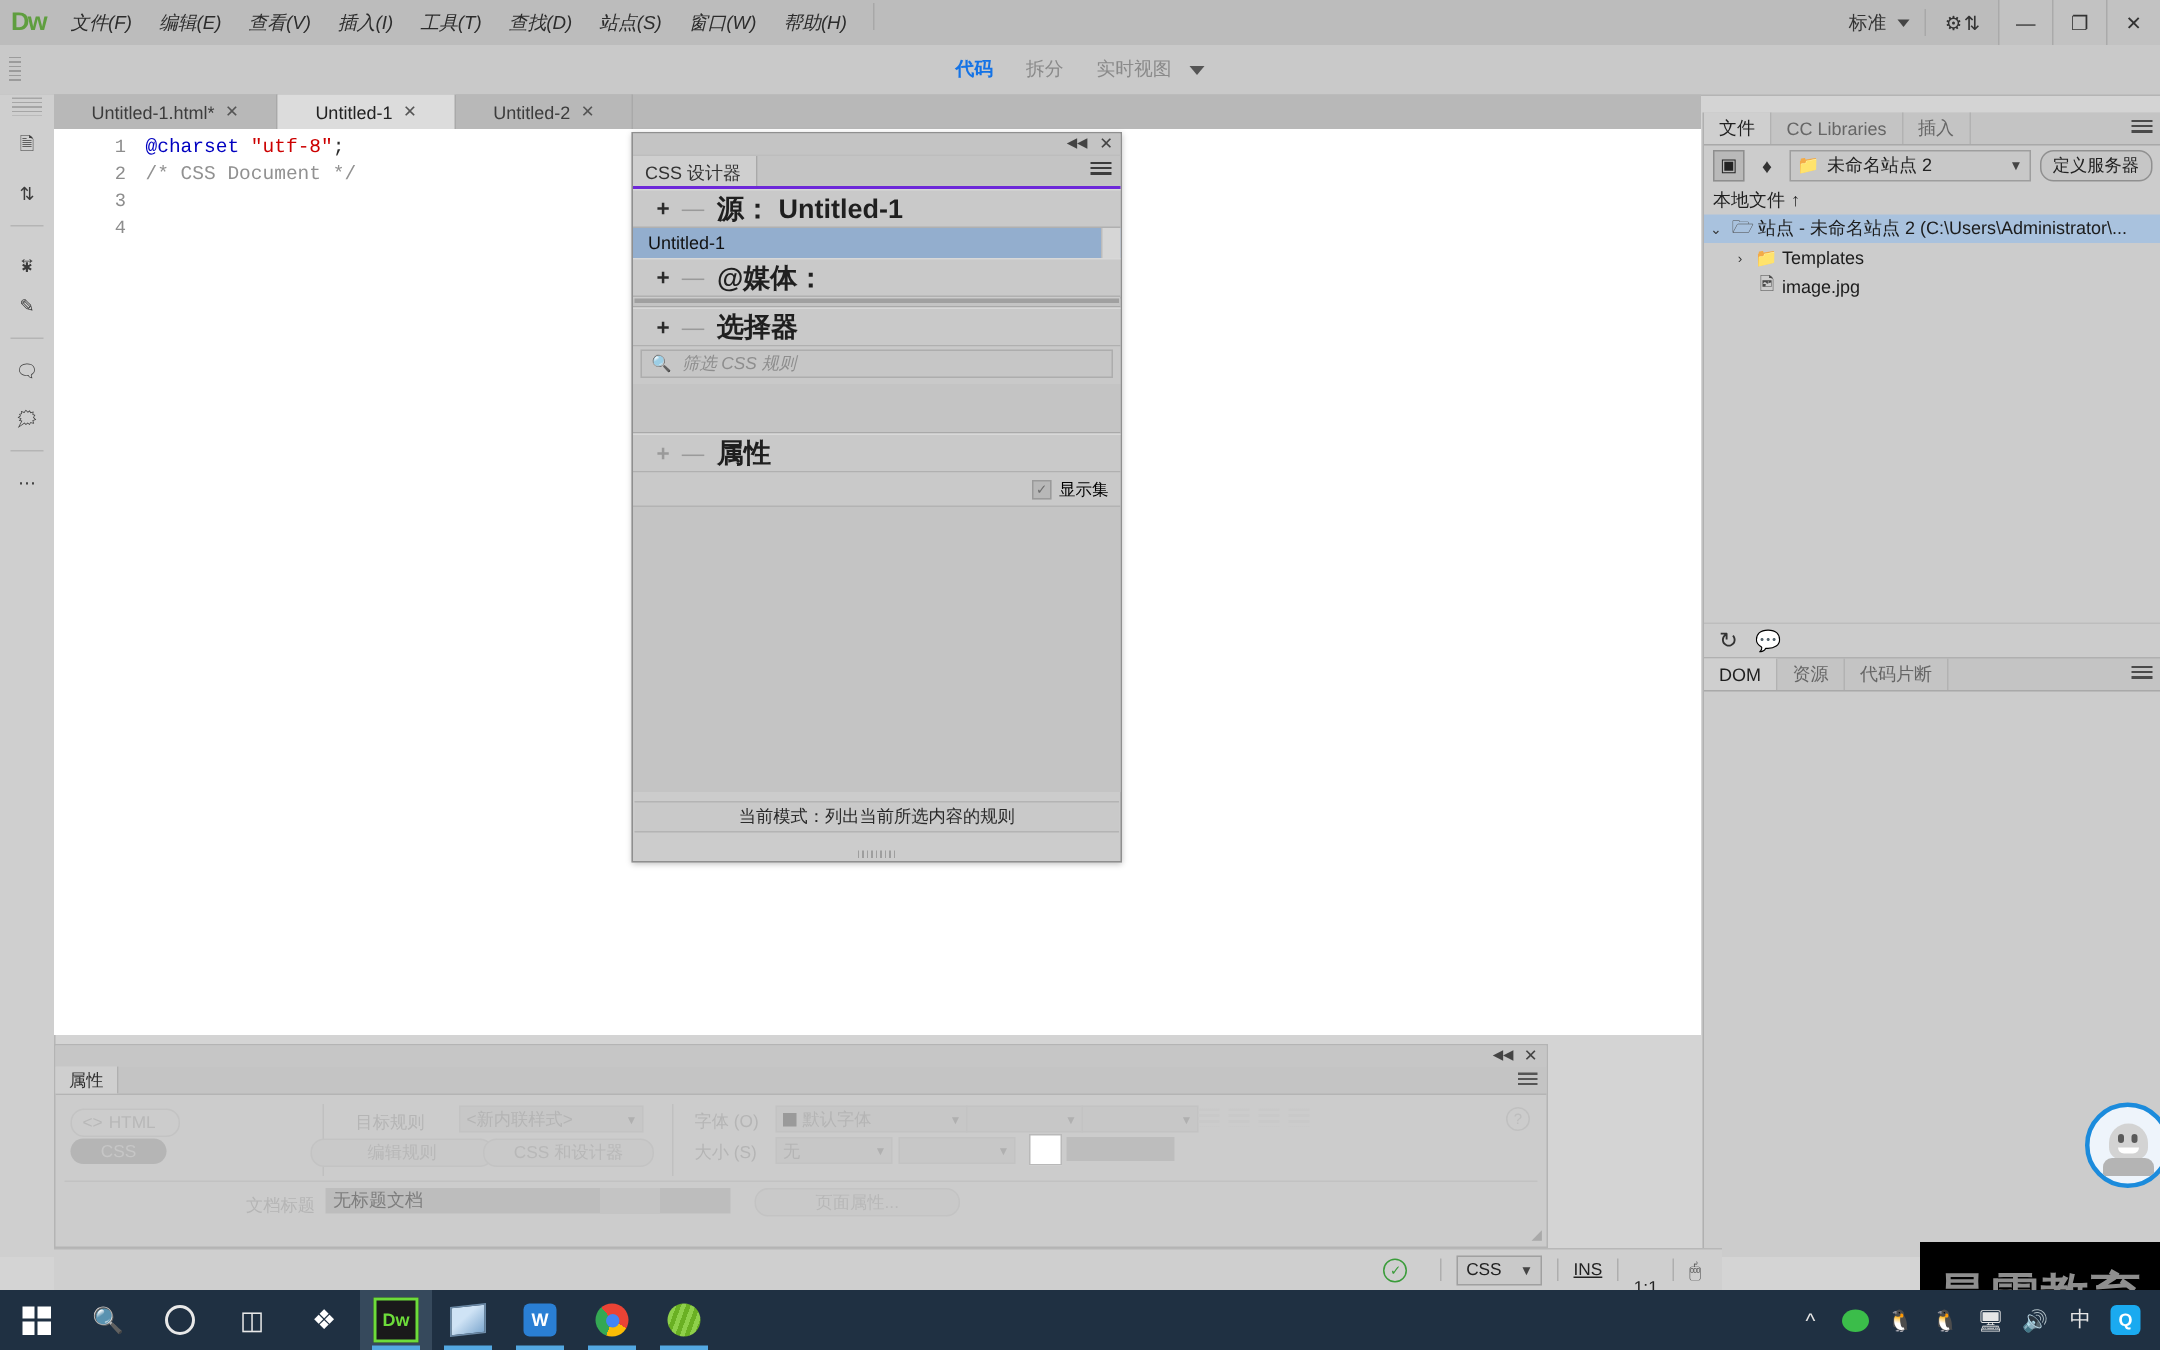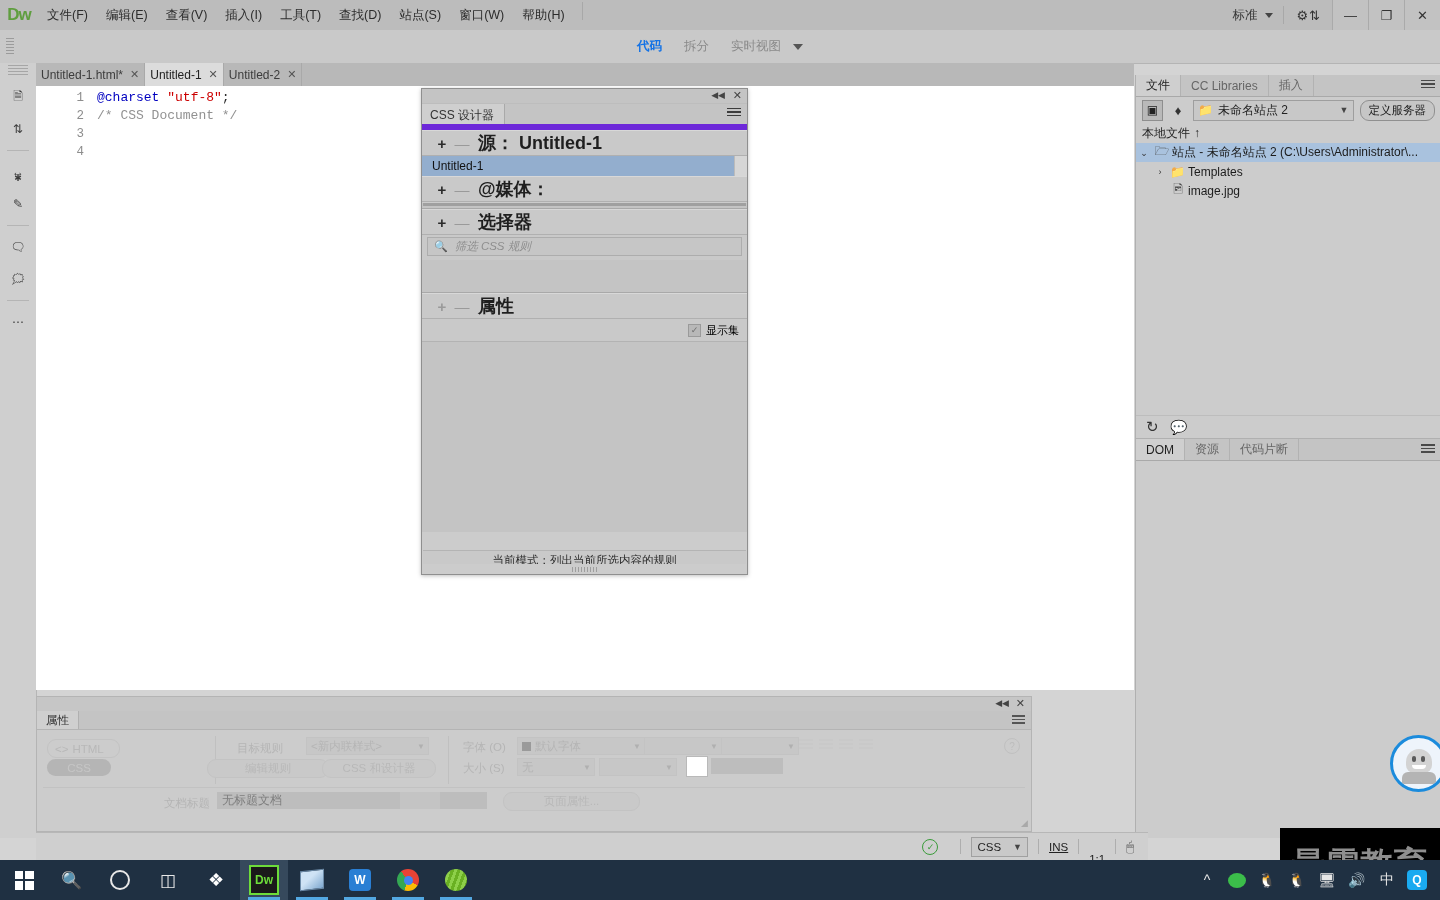--- a/index.html
+++ b/index.html
@@ -23,21 +23,21 @@
     background: #bcbcbc;
     display:flex; align-items:center;
     border-bottom: 1px solid #b0b0b0;
   }
   .dw-logo {
     width: 38px; text-align:center;
     font-weight: bold; font-size: 17px;
     color: #5f9e3f; letter-spacing:-1px;
     font-family: "Liberation Sans", sans-serif;
   }
-  .menu-items { display:flex; align-items:flex-start; }
+  .menu-items { display:flex; align-items:flex-start;font-style:italic; }
   .menu-item {
     padding: 5px 9px; font-size: 12.5px; color: #2c2c2c;
     white-space: nowrap; cursor: default;
   }
   .menu-sep {
     width:1px; height:18px; background:#a8a8a8; margin-left:8px;
   }
   .menubar-right {
     position:absolute; right:0; top:0; height:30px;
     display:flex; align-items:center;
@@ -92,21 +92,21 @@
   }
   .rail-div { height:1px; background:#b5b5b5; margin:5px 7px; }
 
   
   .tabbar {
     position:absolute; left:36px; top:63px; width:1098px; height:23px;
     background:#b8b8b8; display:flex; align-items:flex-end;
   }
   .doctab {
     height:23px; display:flex; align-items:center; gap:7px;
-    padding:0 5px; font-size:12px; color:#3c3c3c;
+    padding:0 25px; font-size:12px; color:#3c3c3c;
     border-right:1px solid #a9a9a9; background:#b8b8b8;
   }
   .doctab.active { background:#dcdcdc; color:#222; }
   .tabx { font-size:11px; color:#555; }
 
   
   .codearea {
     position:absolute; left:36px; top:86px; width:1098px; height:604px;
     background:#ffffff; overflow:hidden;
   }
@@ -130,21 +130,21 @@
   .cssd-titlebar {
     height:14px; background:#c4c4c4; position:relative;
     border-bottom:1px solid #bdbdbd;
   }
   .cssd-collapse {
     position:absolute; right:22px; top:1px; font-size:9px; color:#444;
   }
   .cssd-close { position:absolute; right:5px; top:0px; font-size:11px; color:#444; }
   .cssd-tabrow {
     height:20px; background:#c4c4c4; display:flex; align-items:stretch;
-    border-bottom:6px solid #6d28d9; position:relative;
+    border-bottom:2px solid #6d28d9; position:relative;
   }
   .cssd-tab {
     padding:2px 10px 0 8px; font-size:12px; color:#333;
     background:#cfcfcf; border-right:1px solid #a9a9a9;
     display:flex; align-items:center;
   }
   .cssd-hamburger {
     position:absolute; right:6px; top:4px;
     width:14px; height:10px;
     background: repeating-linear-gradient(to bottom, #3c3c3c 0 1.5px, transparent 1.5px 3.5px);
@@ -199,21 +199,21 @@
     border-bottom:1px solid #b3b3b3;
   }
   .chk {
     width:11px;height:11px;background:#b8b8b8;border:1px solid #9a9a9a;
     display:flex;align-items:center;justify-content:center;
     font-size:9px; color:#6f6f6f;
   }
   .show-set-label { font-size:11px; color:#000000; }
   .props-body { background:#c4c4c4; height:190px; }
   .cssd-status {
-    position:absolute; left:1px; right:1px; bottom:3px; height:19px;
+    position:absolute; left:1px; right:1px; bottom:19px; height:19px;
     background:#c9c9c9; border-top:1px solid #b4b4b4; border-bottom:1px solid #b4b4b4;
     display:flex; align-items:center; justify-content:center;
     font-size:11.5px; color:#2a2a2a;
   }
   .cssd-resize {
     position:absolute; left:1px; right:1px; bottom:0; height:10px;
     background:#cccccc; display:flex; align-items:center; justify-content:center;
   }
   .cssd-resize .dots {
     width:26px; height:5px;

